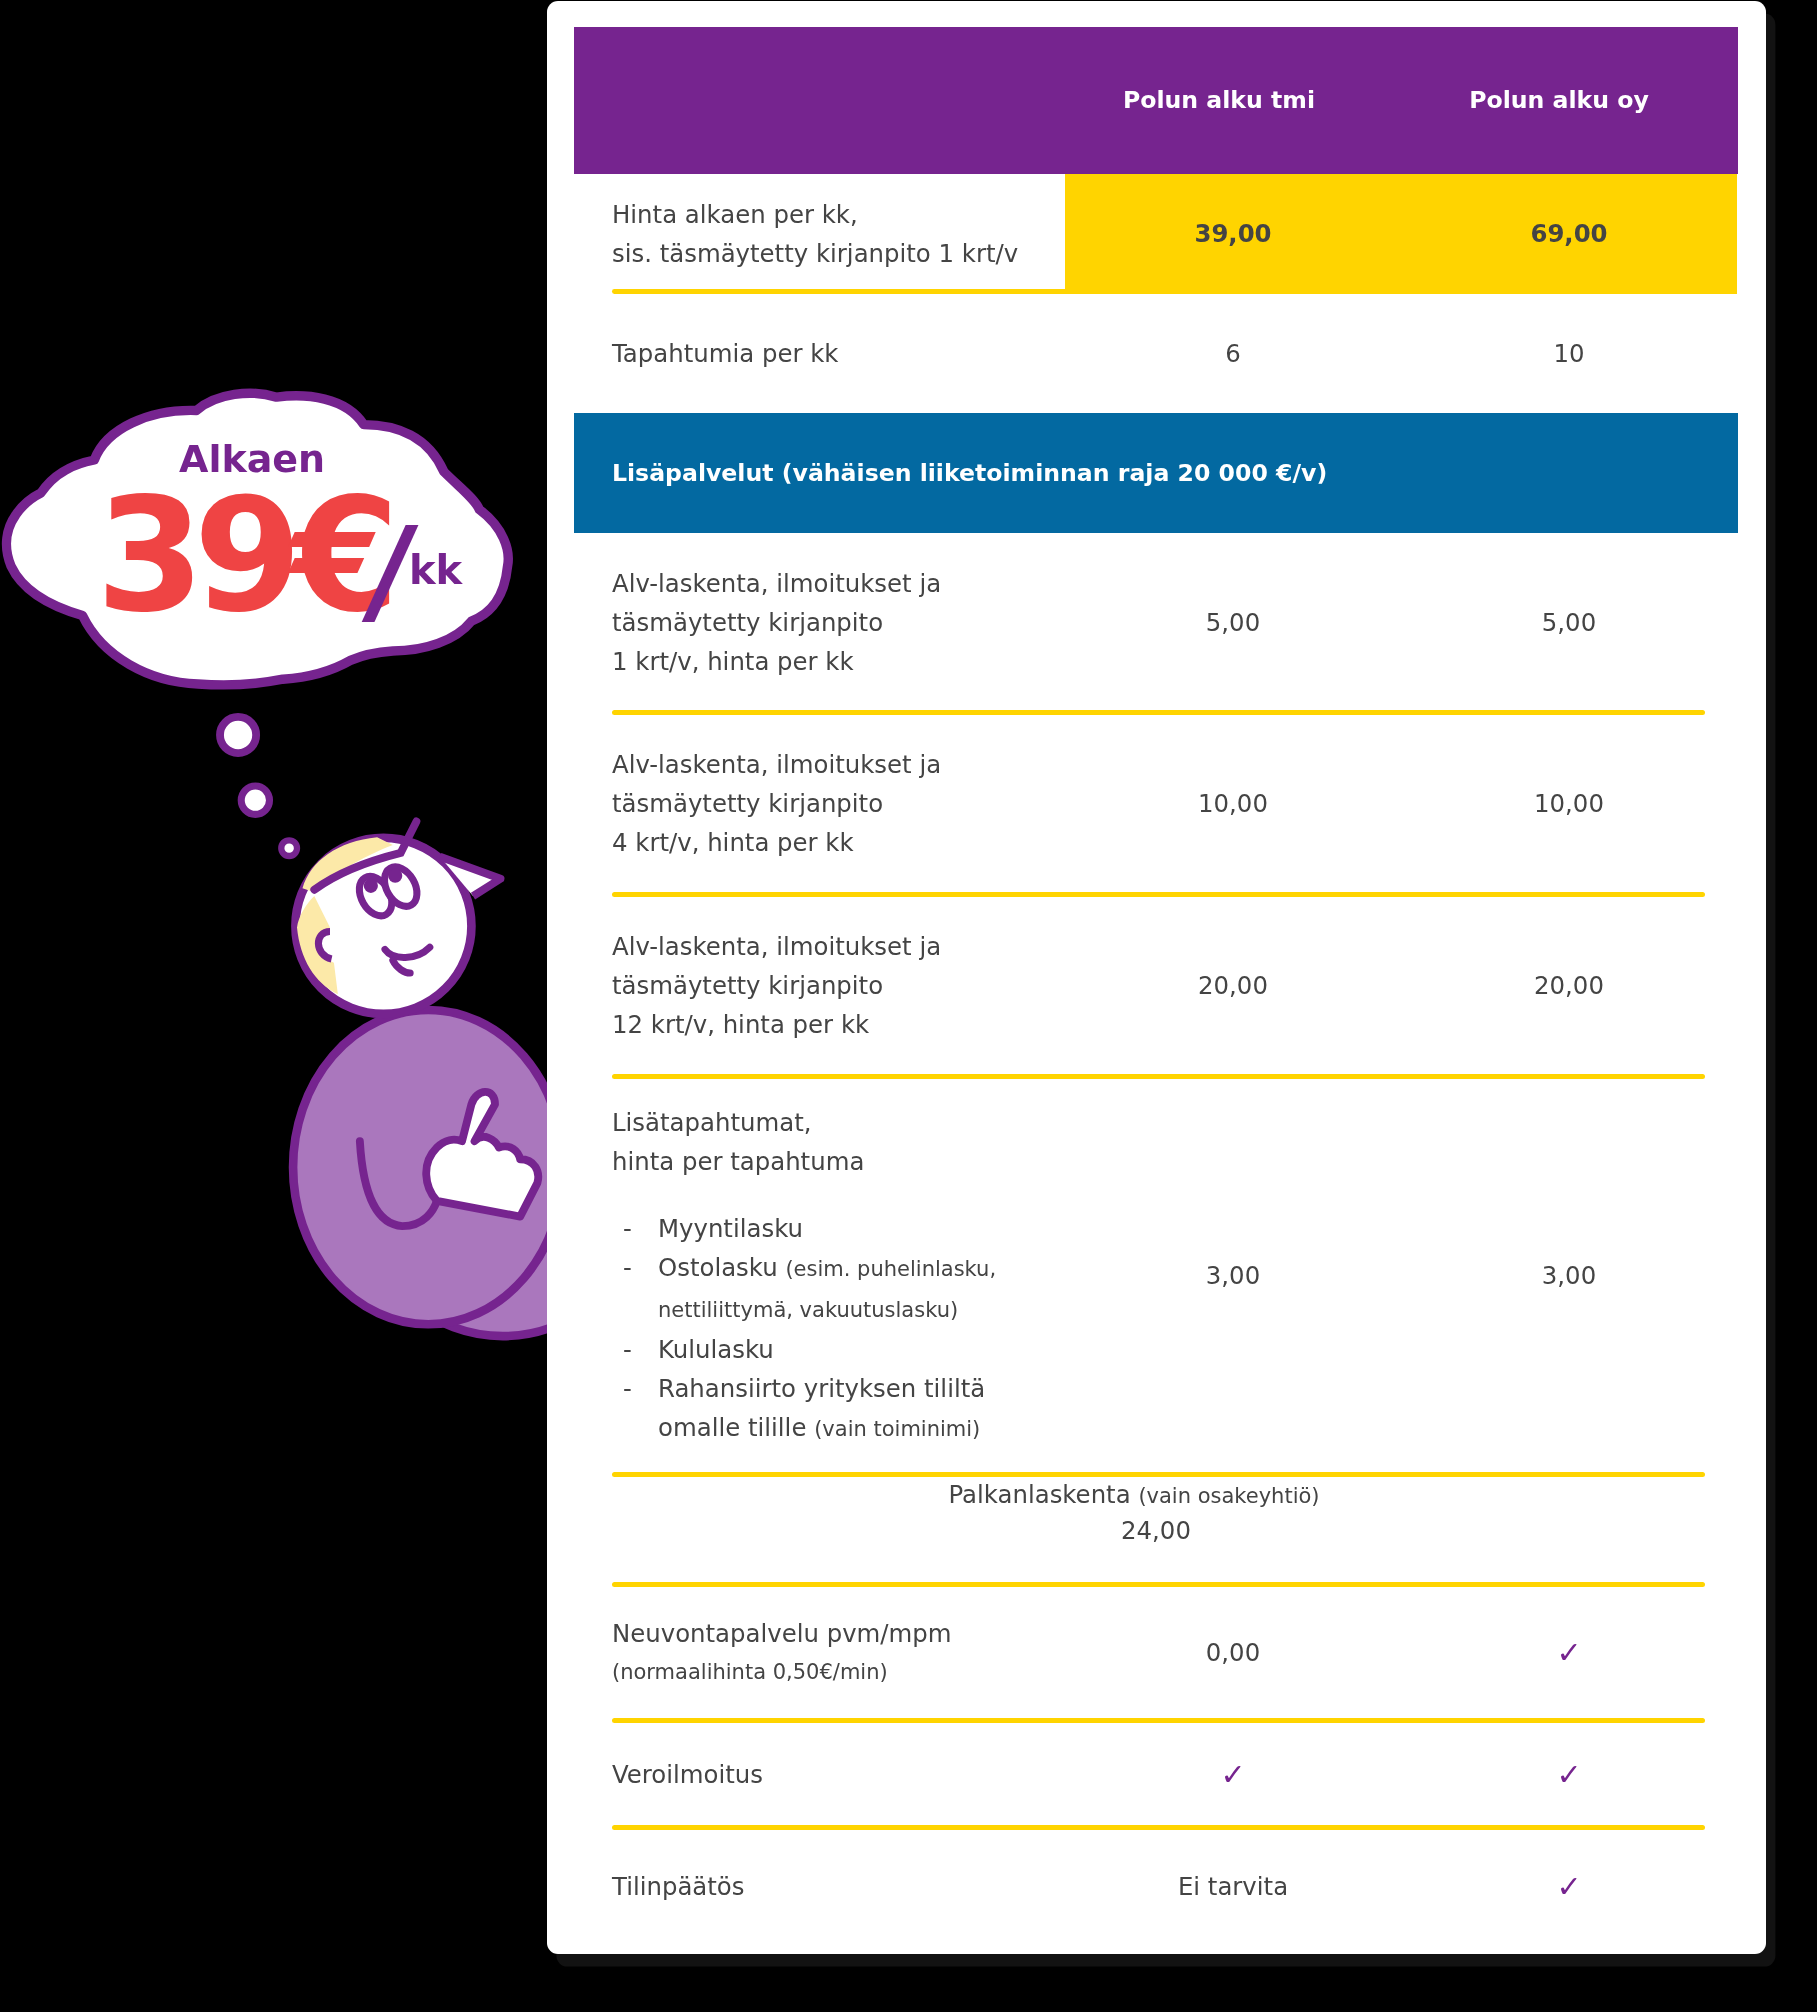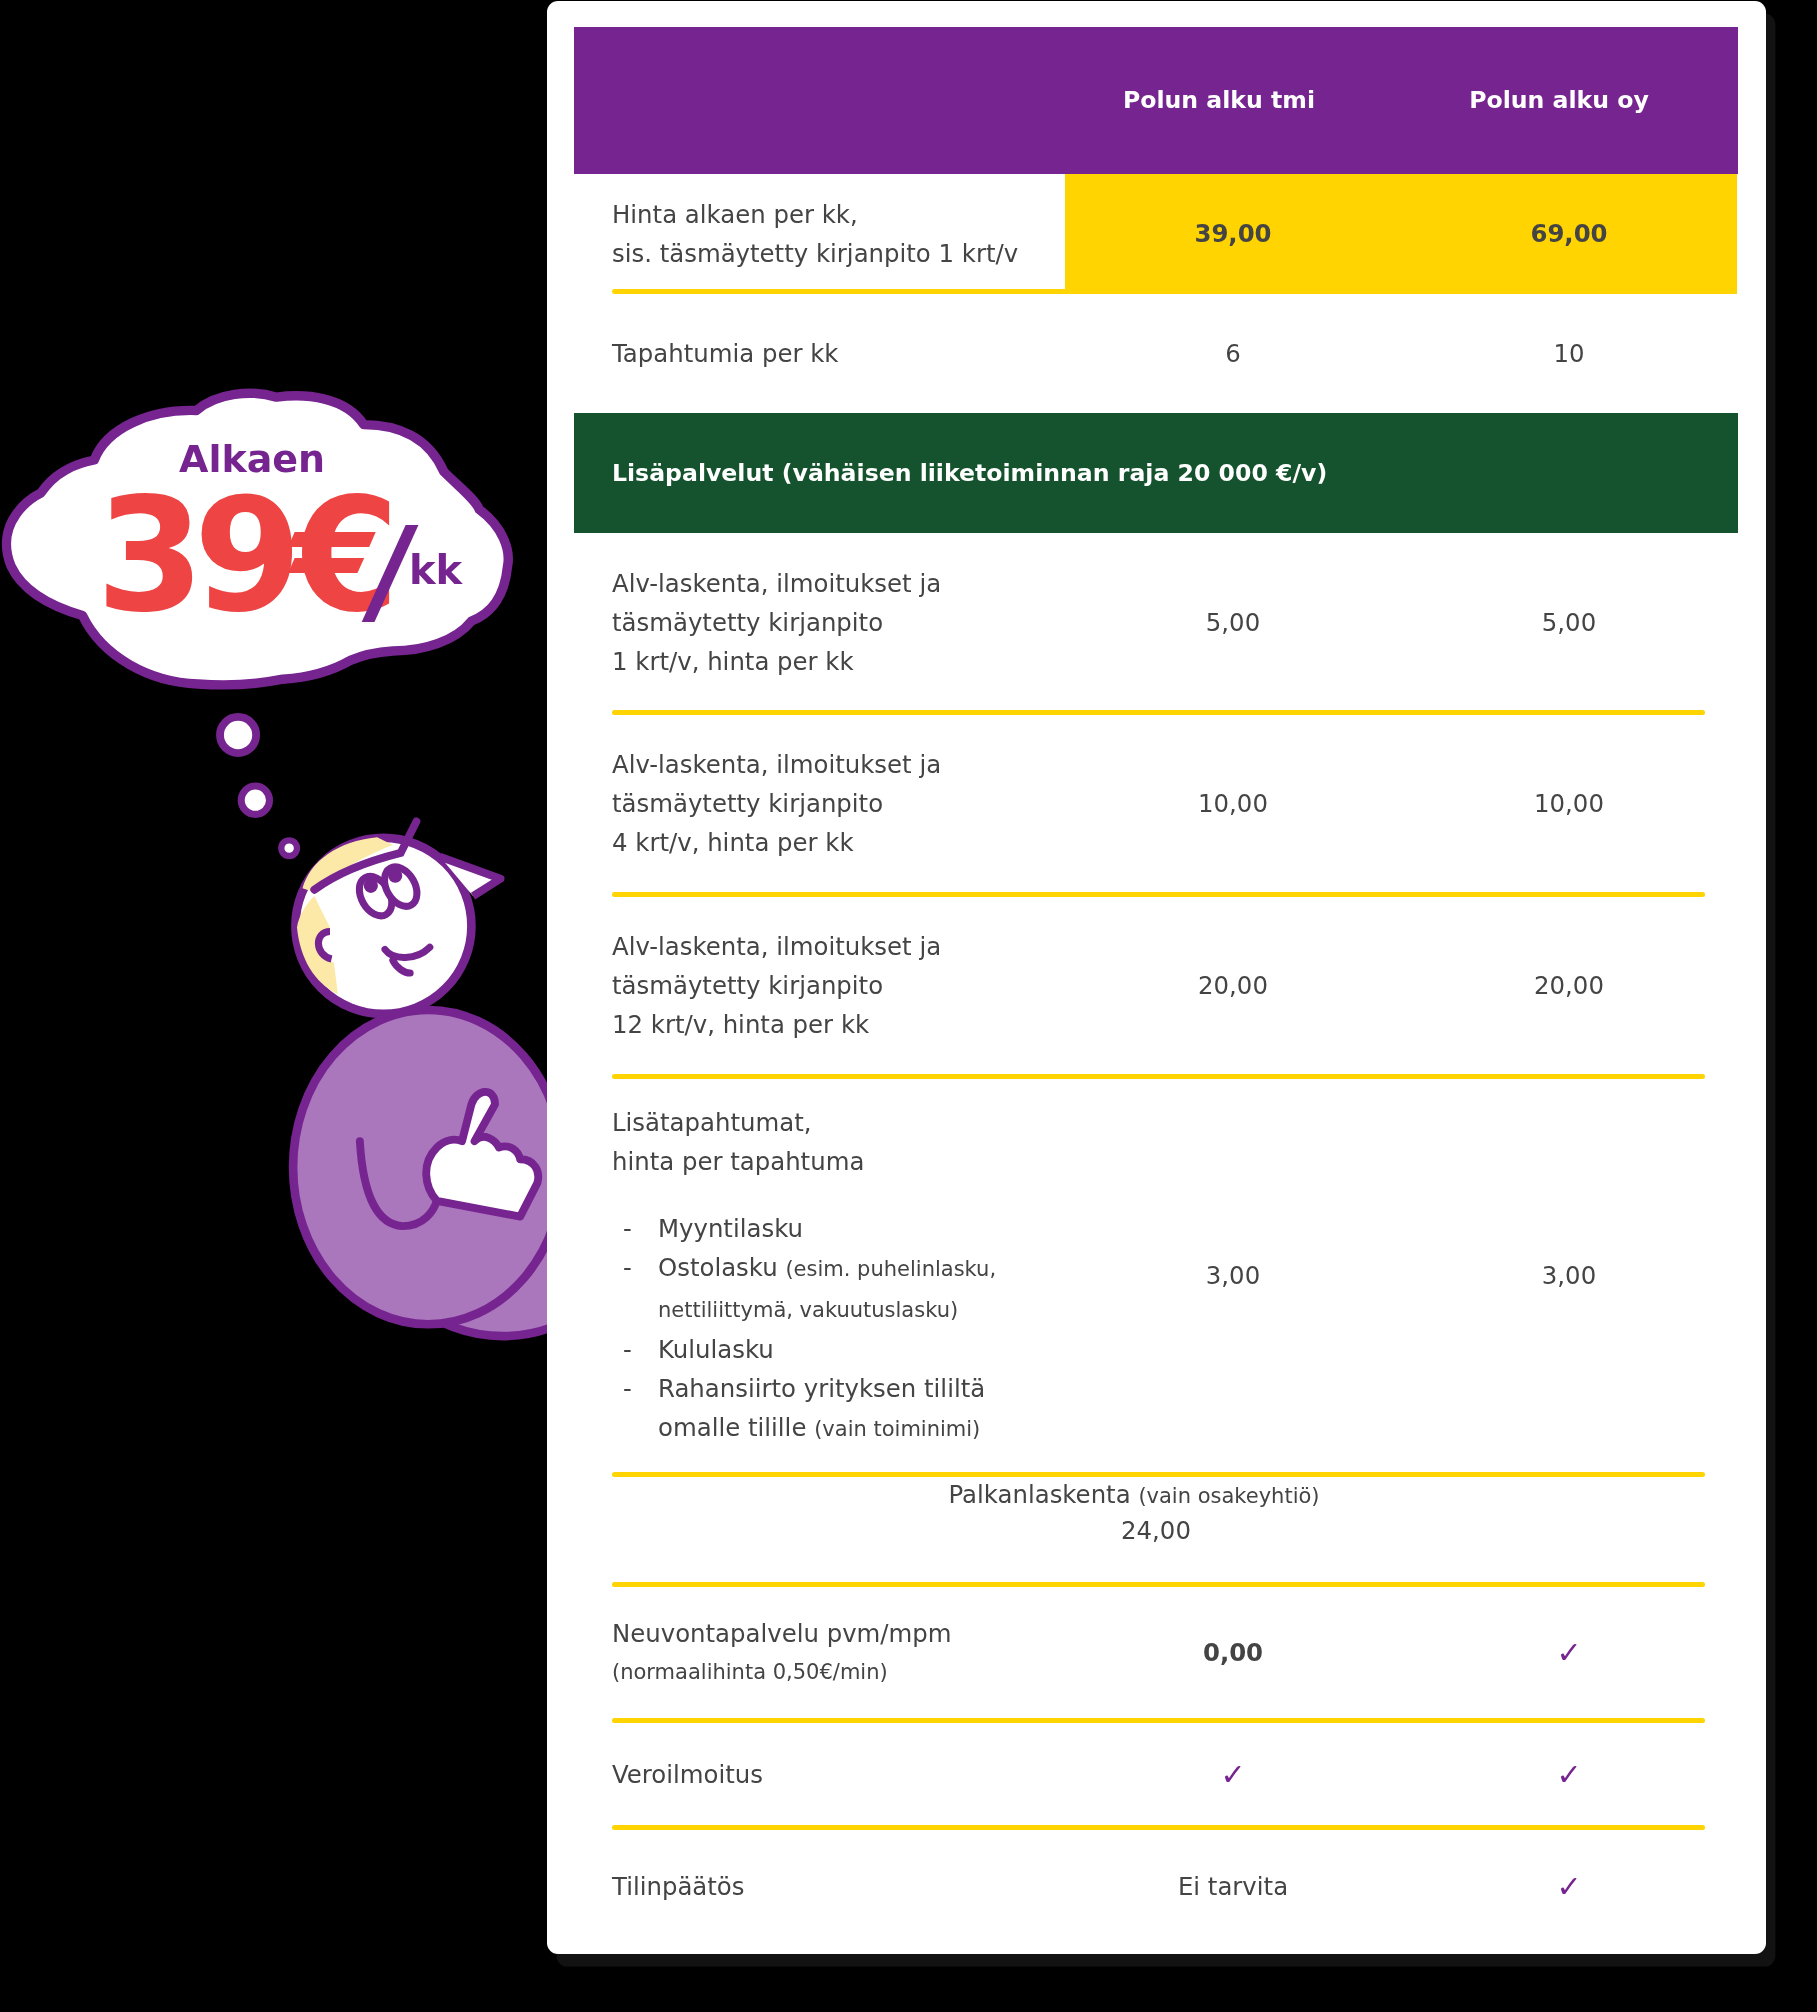--- a/index.html
+++ b/index.html
@@ -36,33 +36,33 @@
   .header-row .c-val, .header-row .c-val2 { color: #FFFFFF; font-weight: bold; font-size: 23.6px; }
   .header-row .c-val { padding-right: 28px; box-sizing: border-box; }
   .header-row .c-val2 { padding-right: 20px; box-sizing: border-box; }
   .price-row { height: 120px; }
   .price-row .c-val, .price-row .c-val2 { background: #FFD400; height: 120px; display: flex; align-items: center; justify-content: center; font-weight: bold; }
   .price-row .c-label { height: 120px; display: flex; align-items: center; position: relative; }
   .price-row .c-label::after {
     content: ""; position: absolute; left: 38px; right: 0; bottom: 0; height: 4.7px; background: #FFD400; border-radius: 2.4px 0 0 2.4px;
   }
   .events-row { height: 119px; }
-  .section-row { height: 120px; background: #14532d; }
+  .section-row { height: 120px; background: #0369a1; }
   .section-title { padding-left: 38px; color: #FFFFFF; font-weight: bold; font-size: 23.6px; }
   .addon-row { position: relative; }
   .addon-row::after {
     content: ""; position: absolute; left: 38px; width: 1093px; bottom: -2.4px; height: 5.5px; background: #FFD400; border-radius: 3.1px;
   }
   .addon-row.no-line::after { display: none; }
   .small { font-size: 21px; }
   .bullets { list-style: none; margin: 28px 0 0 0; padding: 0; }
   .bullets li { position: relative; padding-left: 46px; line-height: 39px; }
   .bullets li::before { content: "-"; position: absolute; left: 11px; top: 0; }
   .check { color: #76248F; font-size: 30px; font-weight: bold; }
-  .bold { font-weight: bold; }
+  .bold { font-weight: normal; }
 </style>
 </head>
 <body>
 
 <div class="illustration">
   <svg width="550" height="1415" viewBox="0 0 700 1800">
 
     <path d="M52 627 C70 600 95 590 120 585 C135 545 190 520 250 522 C275 500 320 495 352 505 C390 500 440 505 463 540 C505 540 545 555 565 600 C585 620 605 635 610 648 C640 670 650 700 646 720 C642 760 625 780 600 790 C580 815 540 828 500 828 C470 830 455 836 446 840 C420 855 390 862 360 864 C320 872 280 872 252 870 C190 868 130 835 105 783 C60 770 28 750 14 720 C4 695 8 672 20 655 C30 640 42 632 52 627 Z" fill="#FFFFFF" stroke="#76248F" stroke-width="12" stroke-linejoin="round"></path>
 
     <circle cx="303" cy="935" r="23" fill="#FFFFFF" stroke="#76248F" stroke-width="10"></circle>

